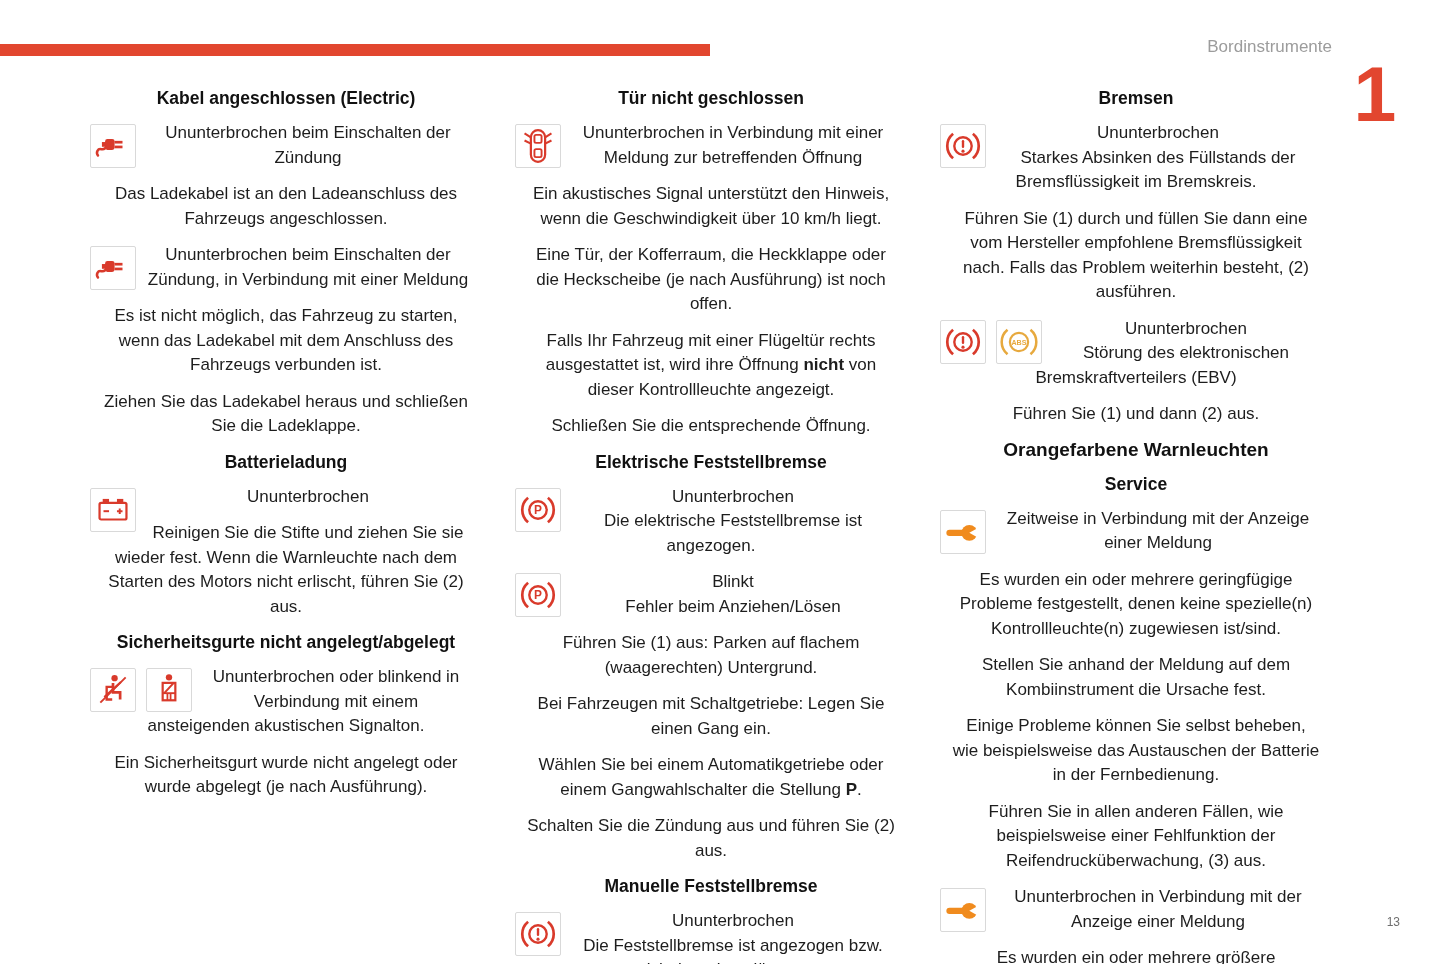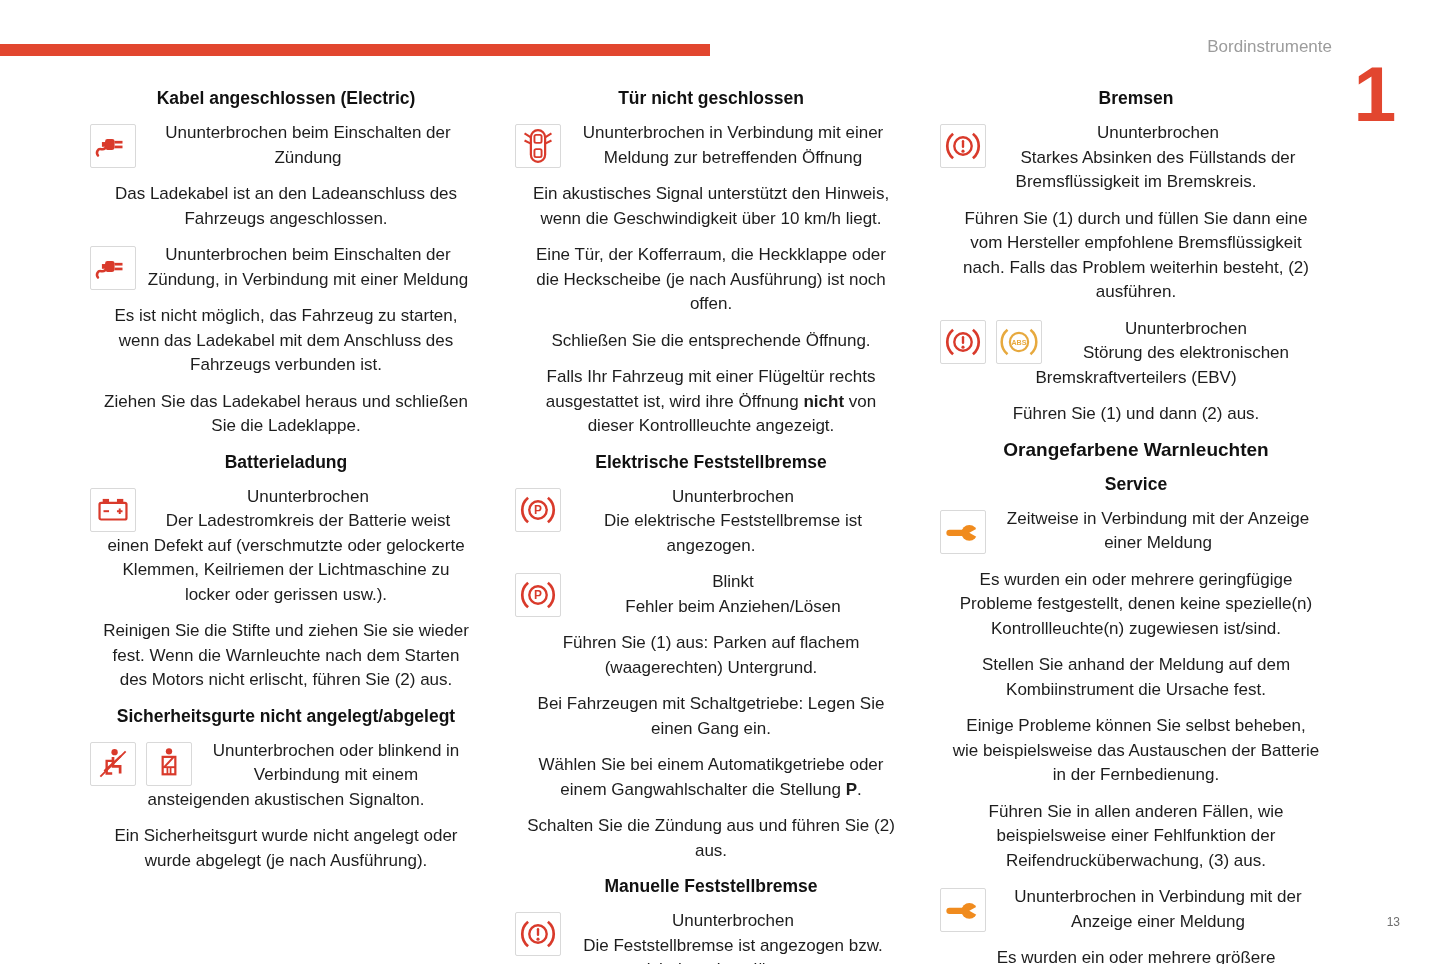--- a/index.html
+++ b/index.html
@@ -129,21 +129,21 @@
 
       <section>
         <h3 class="sec-h">Batterieladung</h3>
         <div class="block">
           <span class="iconbox red">
               <svg class="ic" viewBox="0 0 48 48">
                 <use href="#sym-battery"></use>
               </svg>
             </span>
           <p class="txt">
-            <span class="state">Ununterbrochen</span><span>Der Ladestromkreis der Batterie weist einen Defekt auf (verschmutzte oder gelockerte Klemmen, Keilriemen der Lichtmaschine zu locker oder gerissen usw.).</span>
+            <span class="state">Ununterbrochen</span>
           </p>
           <p class="txt">Reinigen Sie die Stifte und ziehen Sie sie wieder fest. Wenn die Warnleuchte nach dem Starten des Motors nicht erlischt, führen Sie (2) aus.</p>
         </div>
       </section>
 
       <section>
         <h3 class="sec-h">Sicherheitsgurte nicht angelegt/abgelegt</h3>
         <div class="block">
           <span class="iconbox red">
               <svg class="ic" viewBox="0 0 48 48">
@@ -166,22 +166,22 @@
         <h3 class="sec-h first">Tür nicht geschlossen</h3>
         <div class="block">
           <span class="iconbox red">
               <svg class="ic" viewBox="0 0 48 48">
                 <use href="#sym-door"></use>
               </svg>
             </span>
           <p class="txt"><span>Ununterbrochen in Verbindung mit einer Meldung zur betreffenden Öffnung</span></p>
           <p class="txt">Ein akustisches Signal unterstützt den Hinweis, wenn die Geschwindigkeit über 10 km/h liegt.</p>
           <p class="txt">Eine Tür, der Kofferraum, die Heckklappe oder die Heckscheibe (je nach Ausführung) ist noch offen.</p>
+          <p class="txt"><span>Falls Ihr Fahrzeug mit einer Flügeltür rechts ausgestattet ist, wird ihre Öffnung </span><span class="bold">nicht</span><span> von dieser Kontrollleuchte angezeigt.</span></p>
           <p class="txt">Schließen Sie die entsprechende Öffnung.</p>
-          <p class="txt"><span>Falls Ihr Fahrzeug mit einer Flügeltür rechts ausgestattet ist, wird ihre Öffnung </span><span class="bold">nicht</span><span> von dieser Kontrollleuchte angezeigt.</span></p>
         </div>
       </section>
 
       <section>
         <h3 class="sec-h">Elektrische Feststellbremse</h3>
         <div class="block">
           <span class="iconbox red">
               <svg class="ic" viewBox="0 0 48 48">
                 <use href="#sym-parking"></use>
               </svg>

